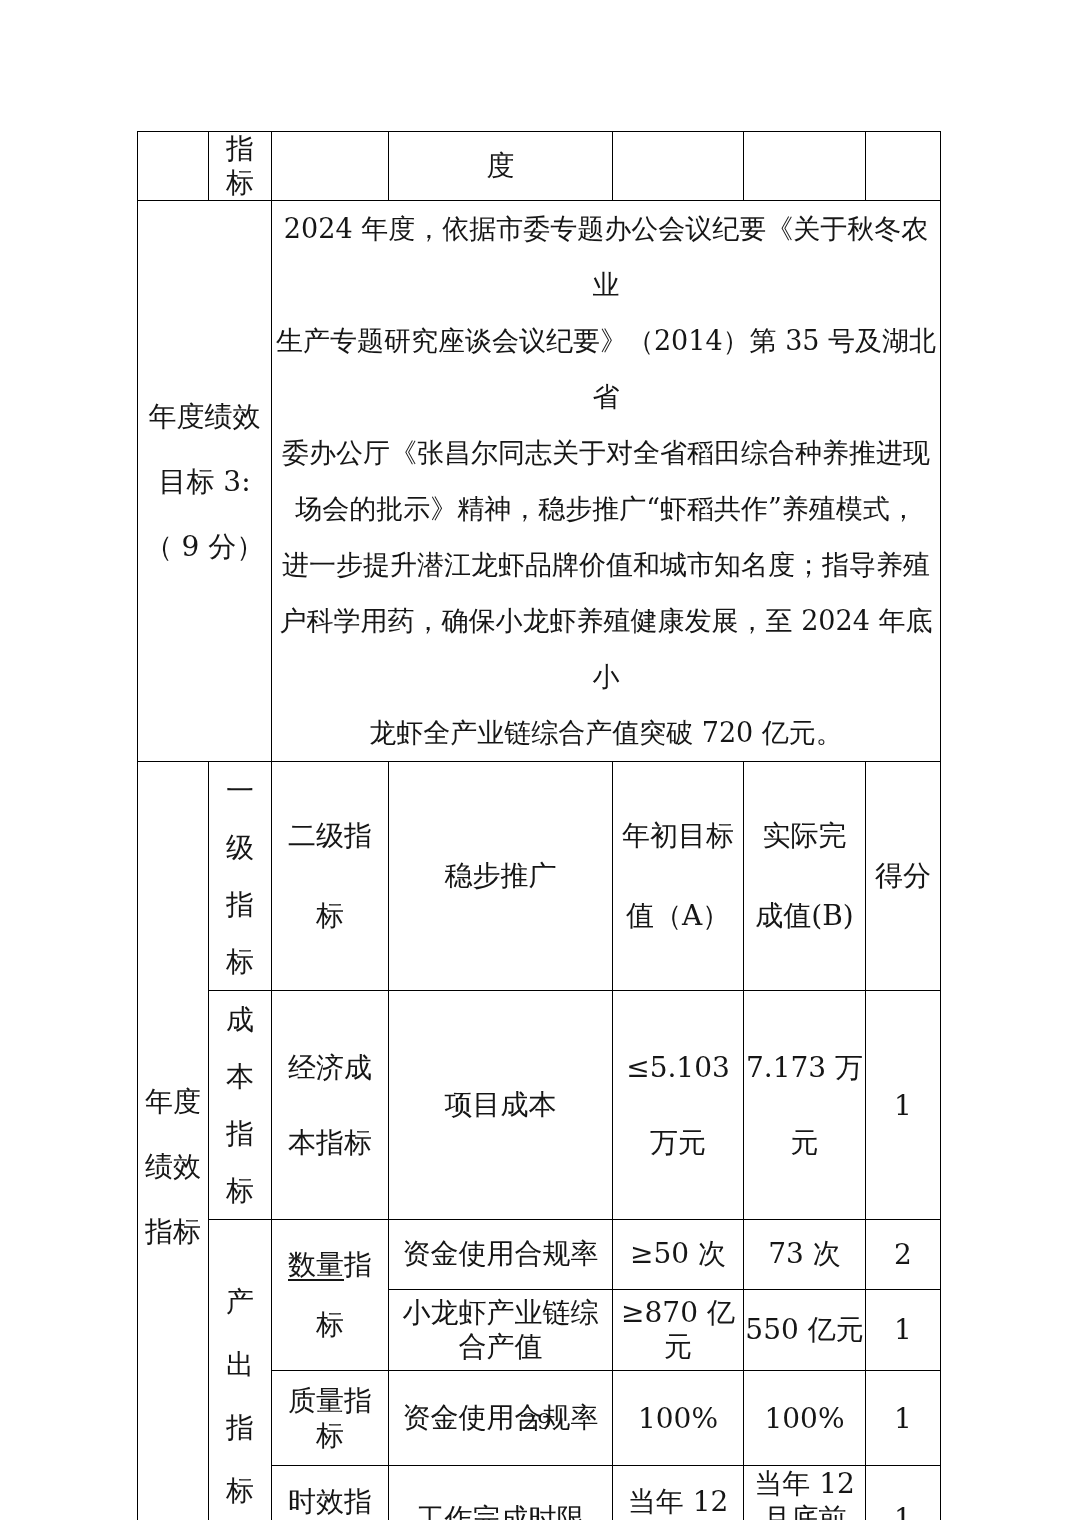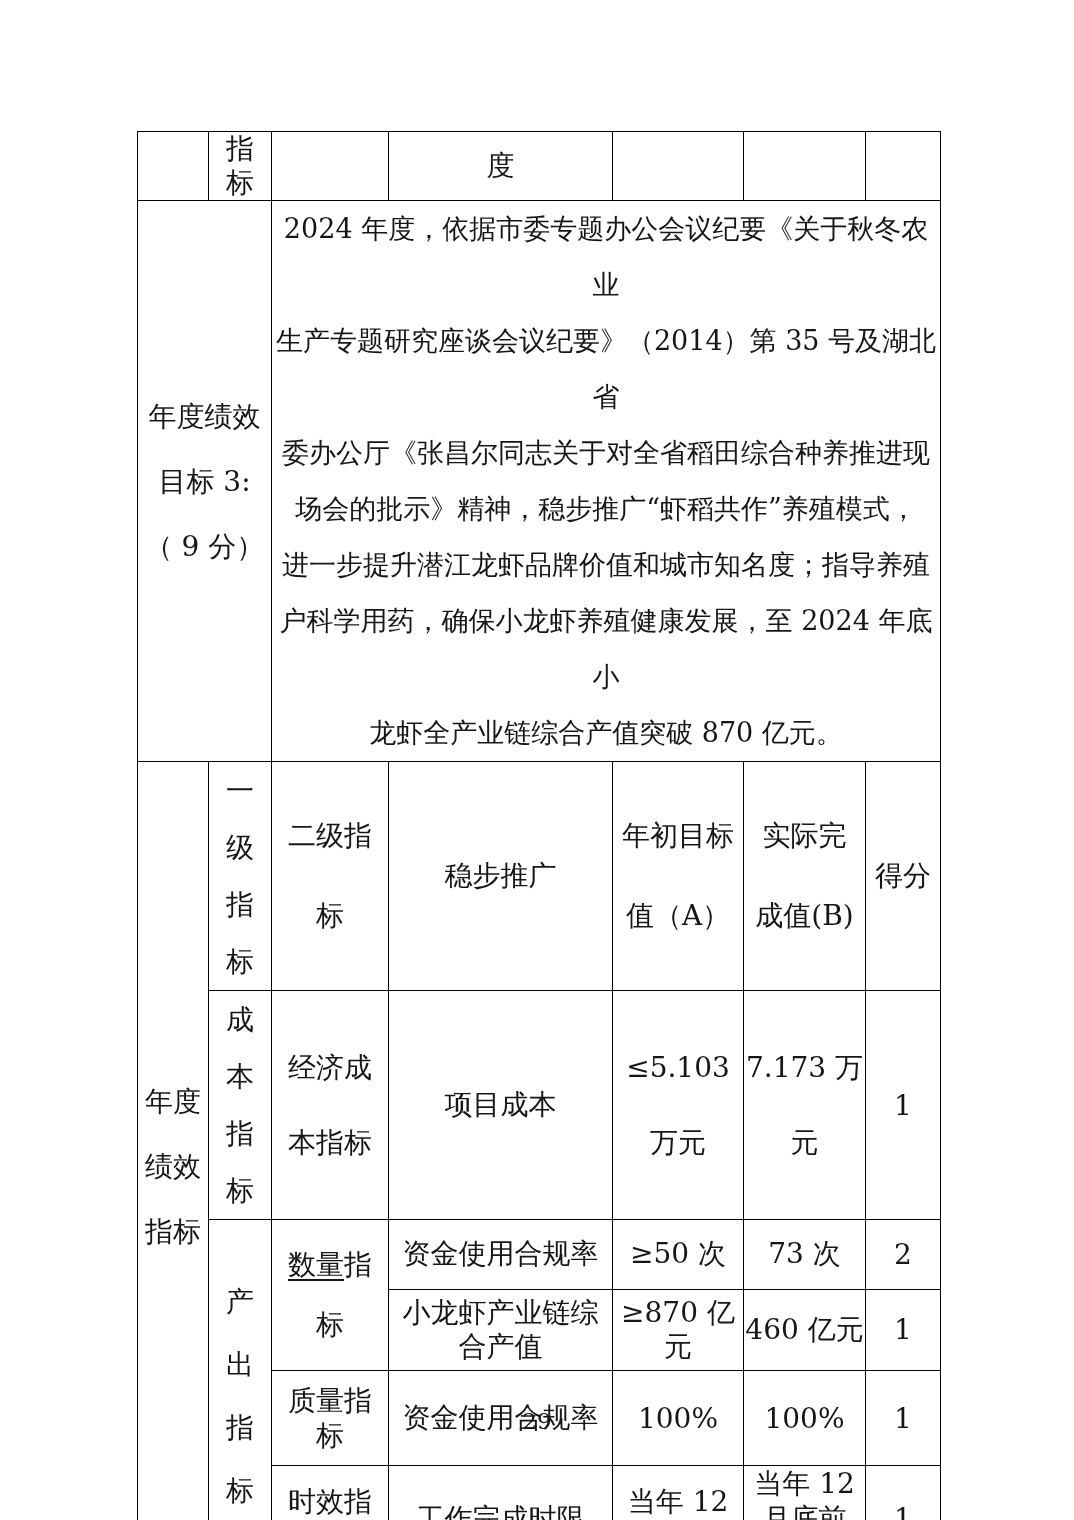--- a/index.html
+++ b/index.html
@@ -79,21 +79,21 @@
     <tr style="height:393px">
       <td colspan="2" class="lh65">年度绩效
 目标 3:
 （ 9 分）</td>
       <td colspan="5" class="desc">2024 年度，依据市委专题办公会议纪要《关于秋冬农业
 生产专题研究座谈会议纪要》（2014）第 35 号及湖北省
 委办公厅《张昌尔同志关于对全省稻田综合种养推进现
 场会的批示》精神，稳步推广“虾稻共作”养殖模式，
 进一步提升潜江龙虾品牌价值和城市知名度；指导养殖
 户科学用药，确保小龙虾养殖健康发展，至 2024 年底小
-龙虾全产业链综合产值突破 870 亿元。</td>
+龙虾全产业链综合产值突破 720 亿元。</td>
     </tr>
 
     <tr style="height:227px">
       <td rowspan="6" class="lh65">年度
 绩效
 指标</td>
       <td class="lh57">一
 级
 指
 标</td>
@@ -135,21 +135,21 @@
       <td>≥50 次</td>
       <td>73 次</td>
       <td>2</td>
     </tr>
 
     <tr style="height:67px">
       <td class="lh34">小龙虾产业链综
 合产值</td>
       <td class="lh34">≥870 亿
 元</td>
-      <td>460 亿元</td>
+      <td>550 亿元</td>
       <td>1</td>
     </tr>
 
     <tr style="height:95px">
       <td class="lh35">质量指
 标</td>
       <td>资金使用合规率</td>
       <td>100%</td>
       <td>100%</td>
       <td>1</td>

